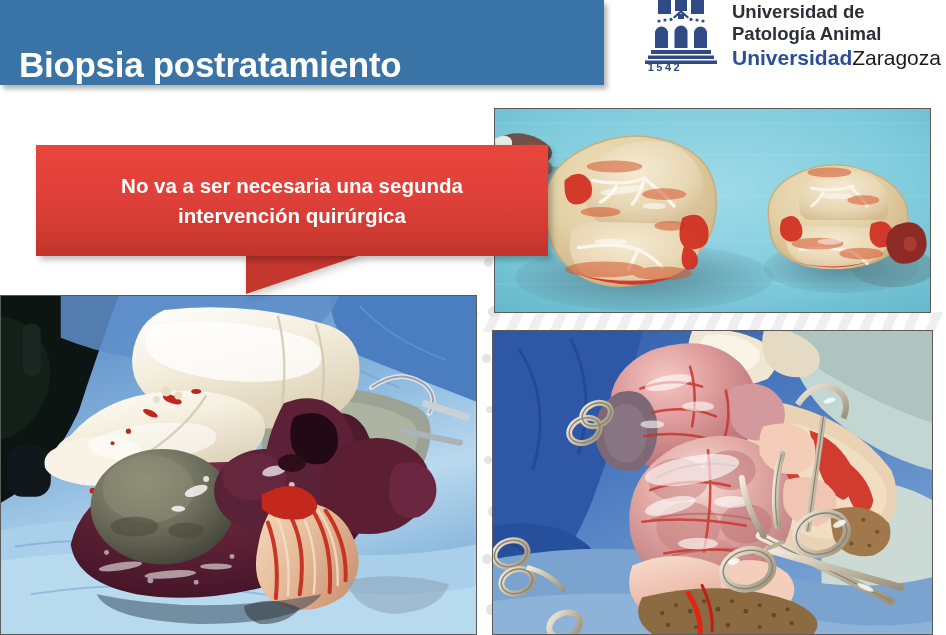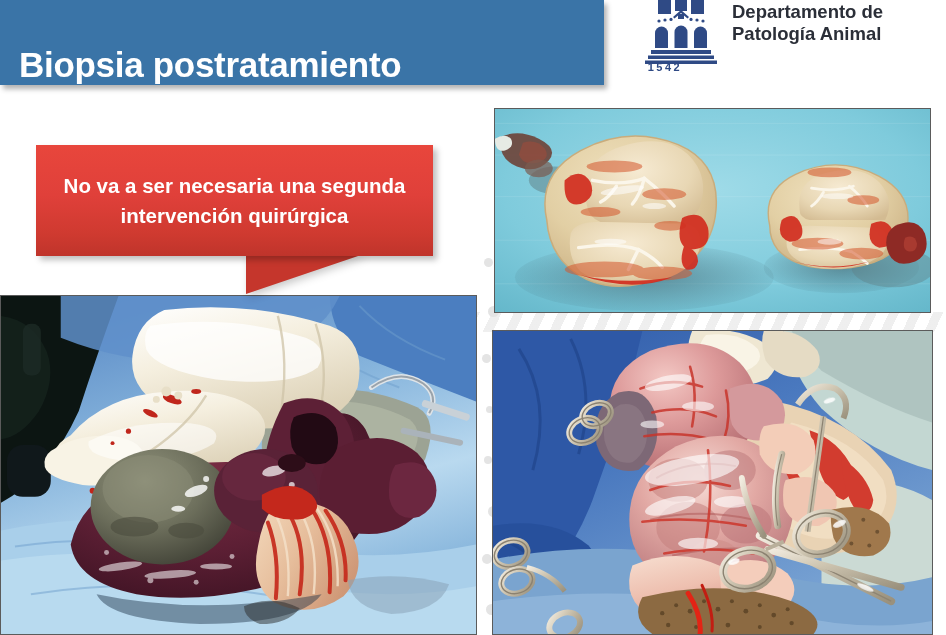--- a/index.html
+++ b/index.html
@@ -137,21 +137,21 @@
   .logo-uni .u-light {
     font-weight: normal;
     color: #1a1a1a;
   }
 
   
   .callout {
     position: absolute;
     left: 36px;
     top: 145px;
-    width: 397px;
+    width: 512px;
     height: 111px;
     background: linear-gradient(to bottom, #e8463c 0%, #e0403a 45%, #cf3a30 80%, #bf342b 100%);
     box-shadow: 4px 4px 6px rgba(0,0,0,.25);
     z-index: 3;
     display: flex;
     align-items: center;
     justify-content: center;
   }
   .callout-text {
     color: #ffffff;
@@ -245,22 +245,25 @@
           <path d="M52 48 L52 33 A6.5 6.5 0 0 1 65 33 L65 48 Z"></path>
 
           <rect x="9" y="50" width="60" height="4"></rect>
           <rect x="6" y="55.5" width="66" height="3.5"></rect>
           <rect x="3" y="60.5" width="72" height="3.5"></rect>
         </g>
       </svg>
       <div class="crest-year">1542</div>
     </div>
     <div class="logo-words">
-      <div class="logo-dept">Departamento de</div>
+      <div class="logo-dept">Universidad de</div>
       <div class="logo-dept">Patología Animal</div>
+      <div class="logo-uni">
+        <span class="u-bold">Universidad</span><span class="u-light">Zaragoza</span>
+      </div>
     </div>
   </div>
 
   <div class="callout-tail"></div>
   <div class="callout">
     <div class="callout-text">No va  a ser necesaria una segunda
 intervención quirúrgica</div>
   </div>
 
   <div class="photo" id="photo-specimens">

